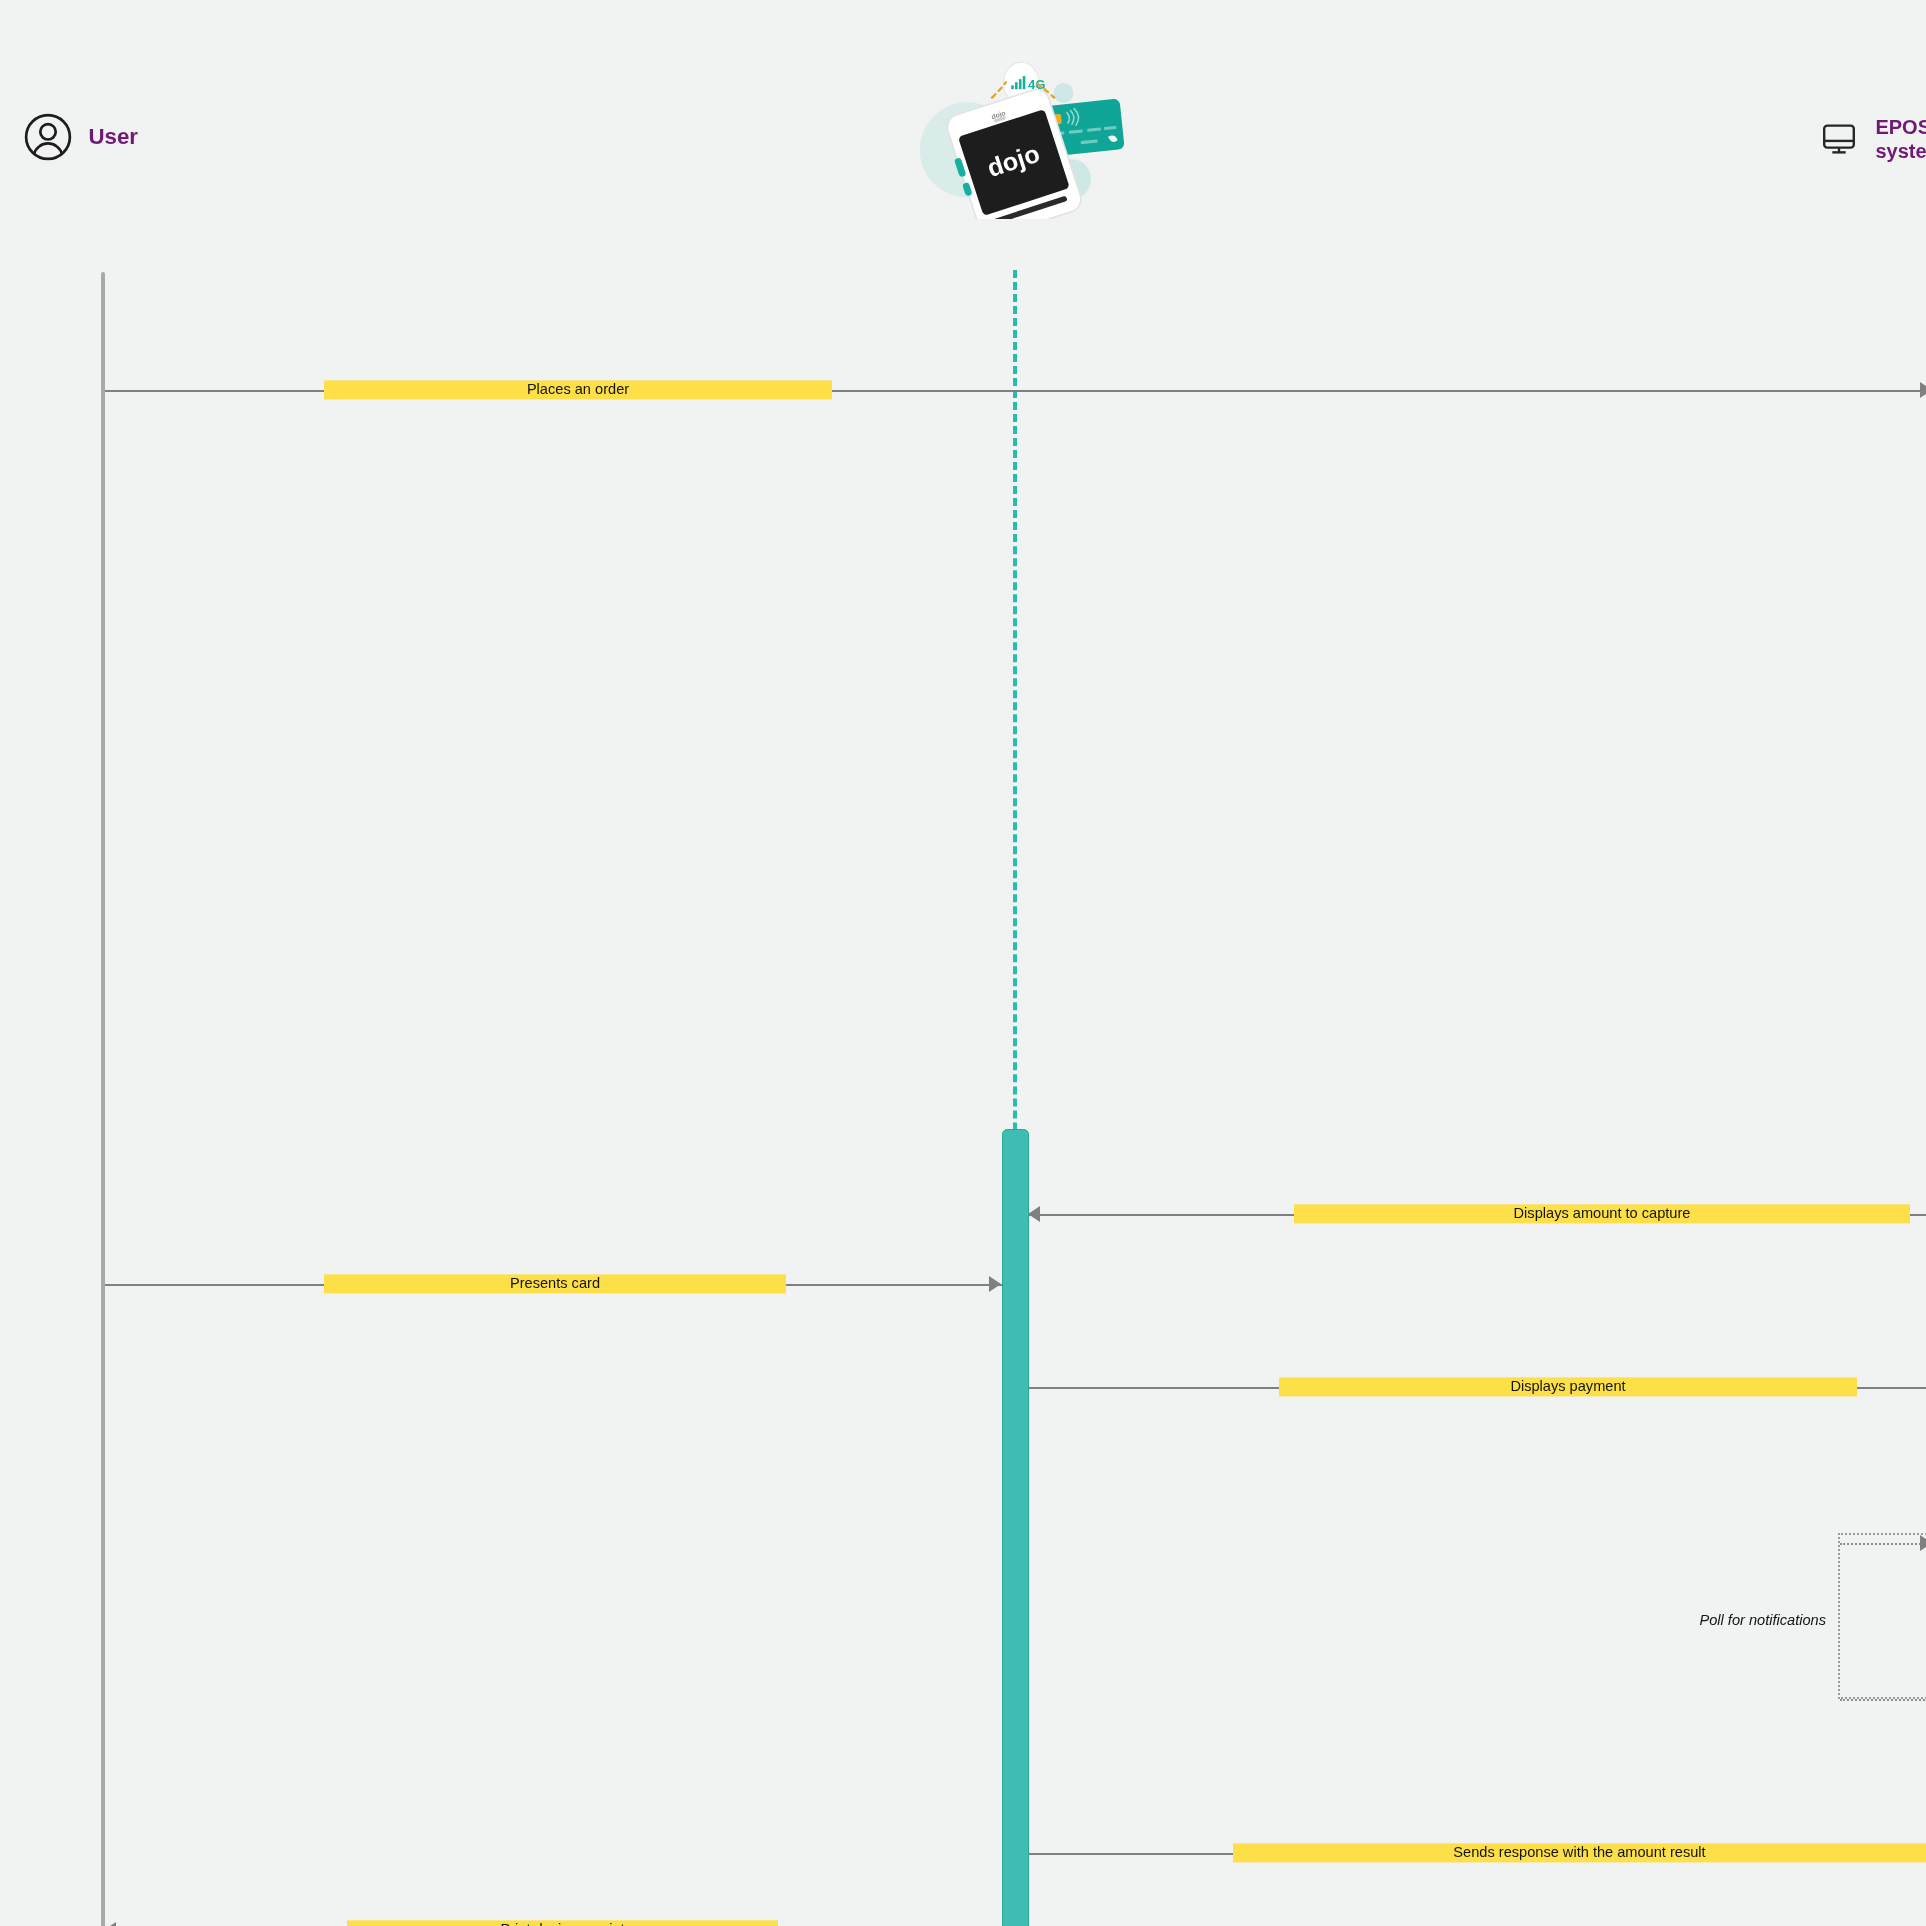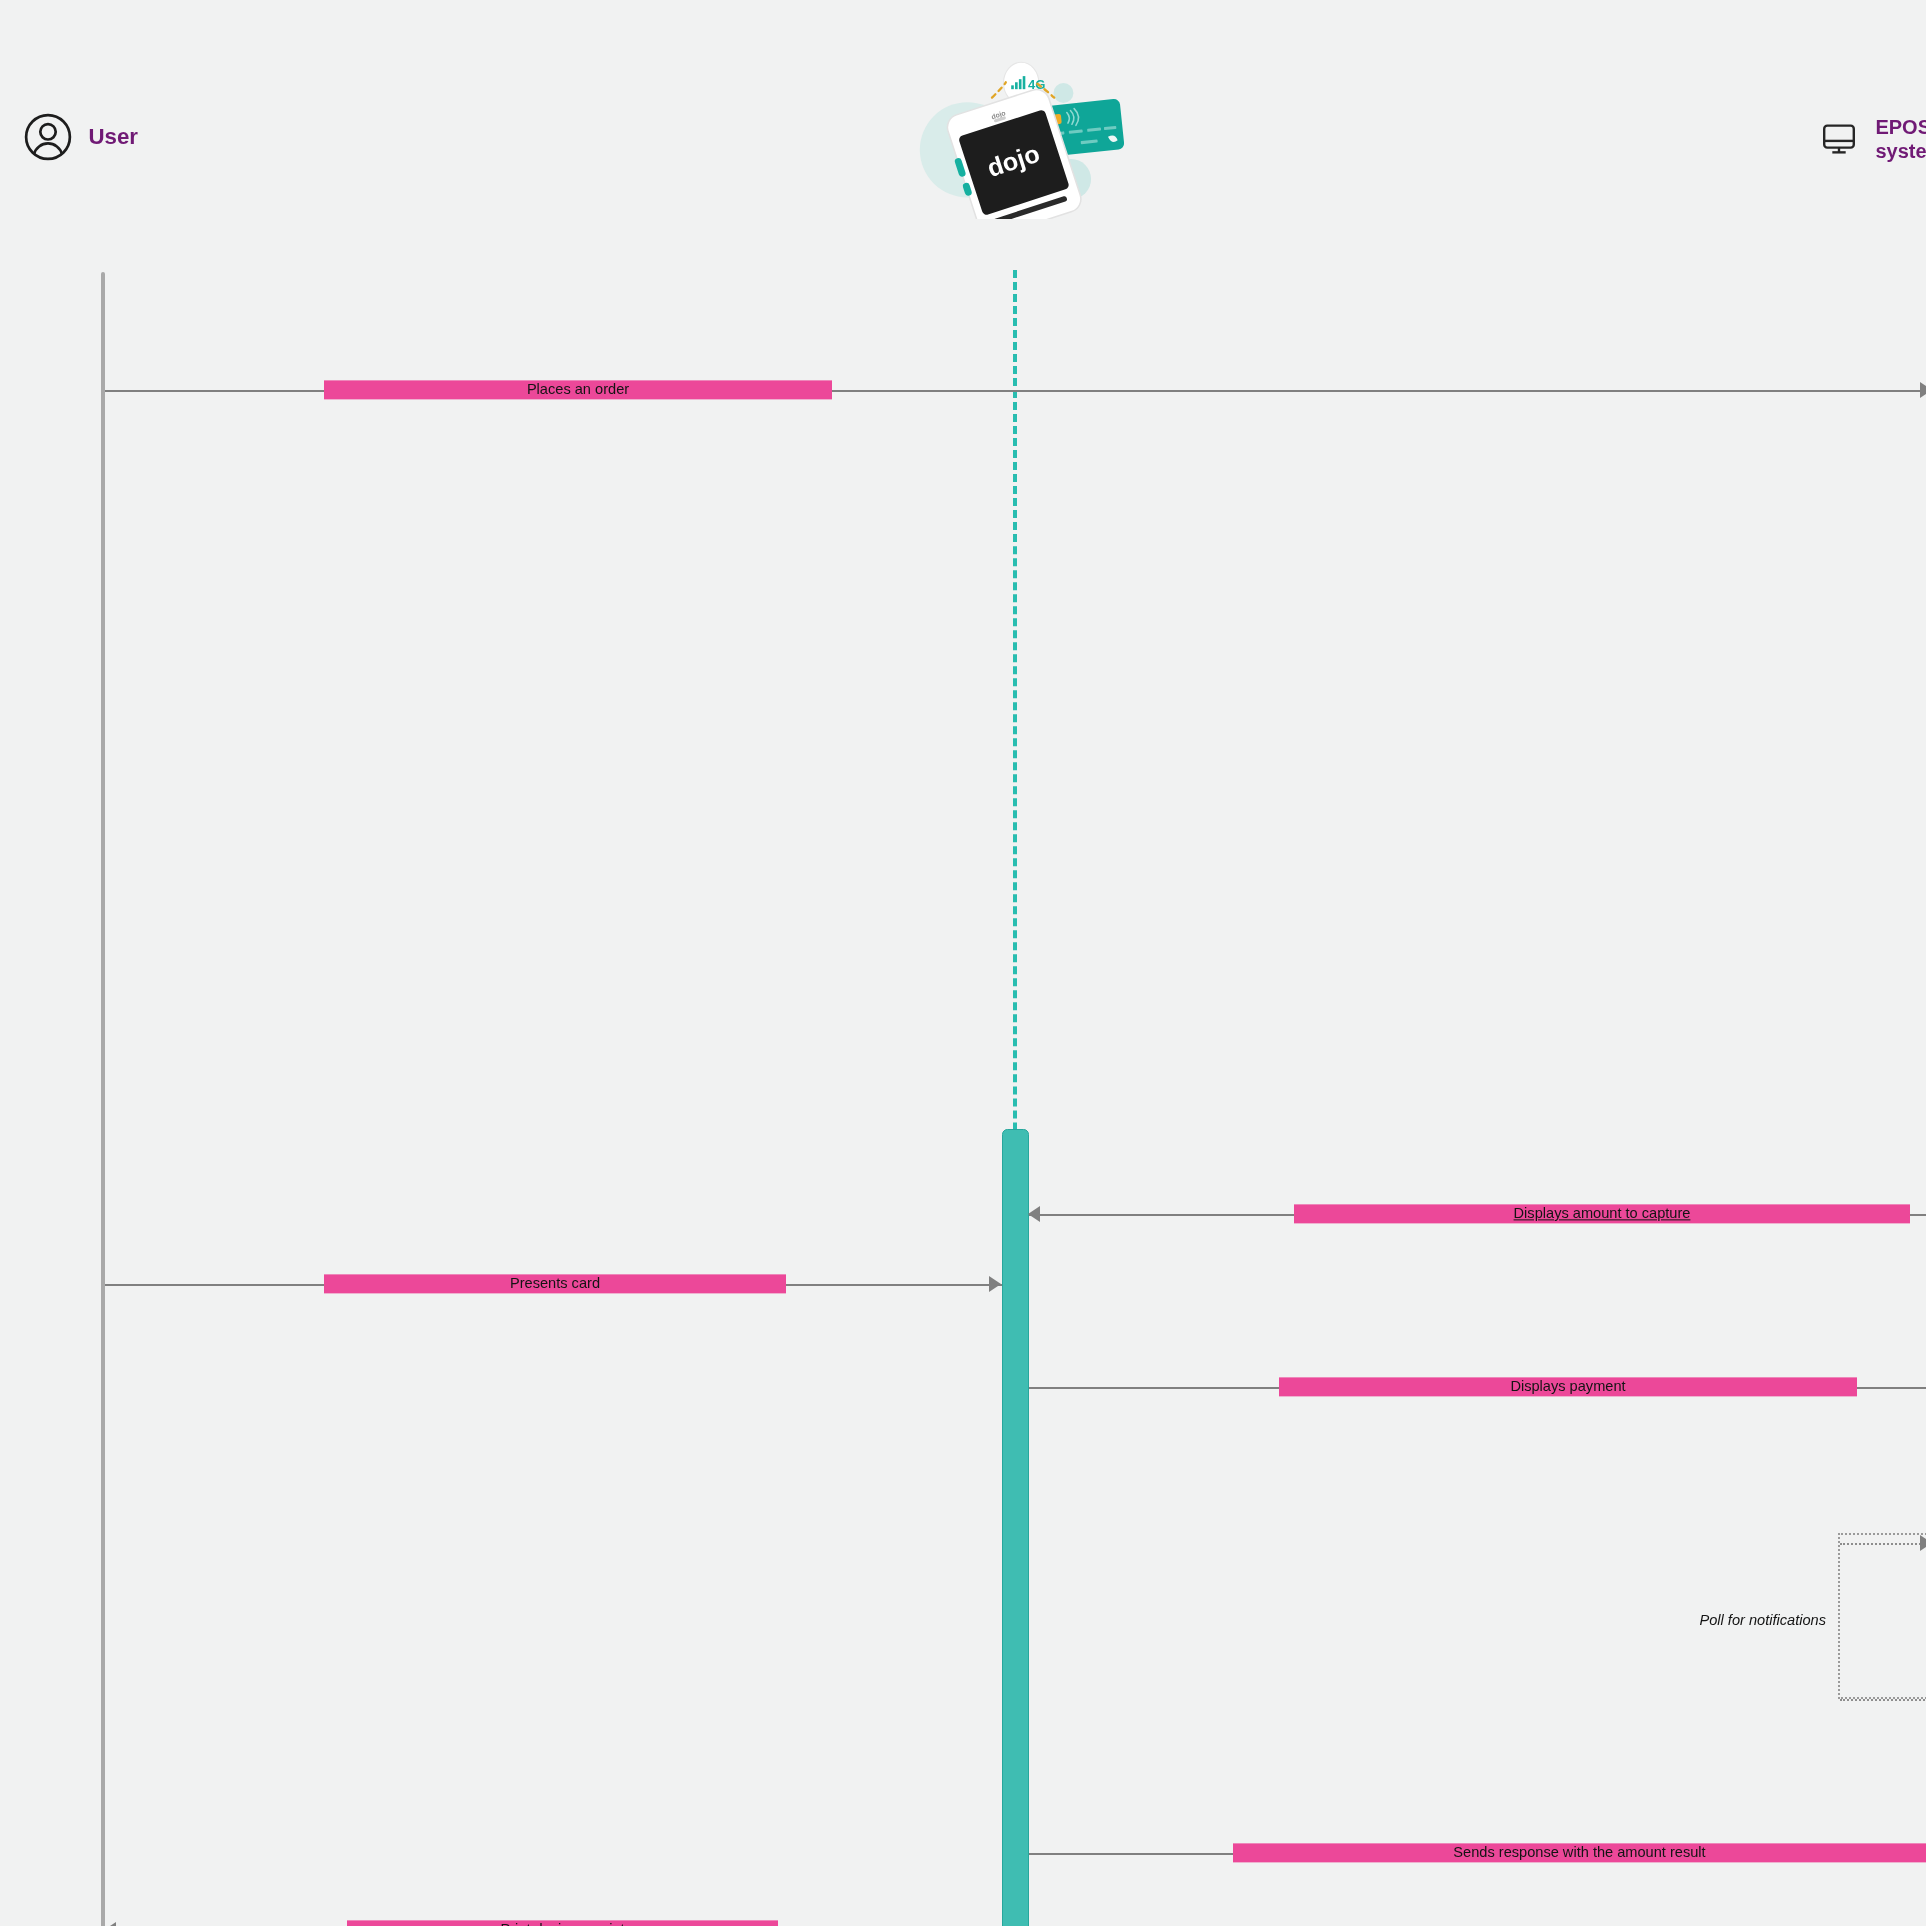--- a/index.html
+++ b/index.html
@@ -62,21 +62,21 @@
     border-top: 8.5px solid transparent;
     border-bottom: 8.5px solid transparent;
   }
   .msg .head.right { border-left: 12.3px solid #808080; }
   .msg .head.left  { border-right: 12.3px solid #808080; }
 
   .msg-label {
     position: absolute;
     text-align: center;
     color: #141414;
-    background: #ec4899;
+    background: #fde047;
     font-size: 14.6px;
     line-height: 1.32;
     padding: 0 6.2px;
     white-space: pre-line;
     transform: translateY(-50%);
   }
 
   
   .loop-box {
     position: absolute;
@@ -219,21 +219,21 @@
 
   <div class="msg" style="left:1959px; top:1051px; width:883px;">
     
     
   </div>
 
   <div class="msg" style="left:1029px; top:1214px; width:1814px;">
     <div class="line" style="width:1814px;"></div>
     <div class="head left" style="left:-0.8px;"></div>
   </div>
-  <div class="msg-label" style="left:1294px; top:1214px; width:616px;text-decoration:underline;">Displays amount to capture</div>
+  <div class="msg-label" style="left:1294px; top:1214px; width:616px;">Displays amount to capture</div>
 
   <div class="msg" style="left:105px; top:1284px; width:897px;">
     <div class="line" style="width:897px;"></div>
     <div class="head right" style="left:884px;"></div>
   </div>
   <div class="msg-label" style="left:324px; top:1284px; width:462px;">Presents card</div>
 
   <div class="msg" style="left:1029px; top:1387px; width:1814px;">
     <div class="line" style="width:1814px;"></div>
 

